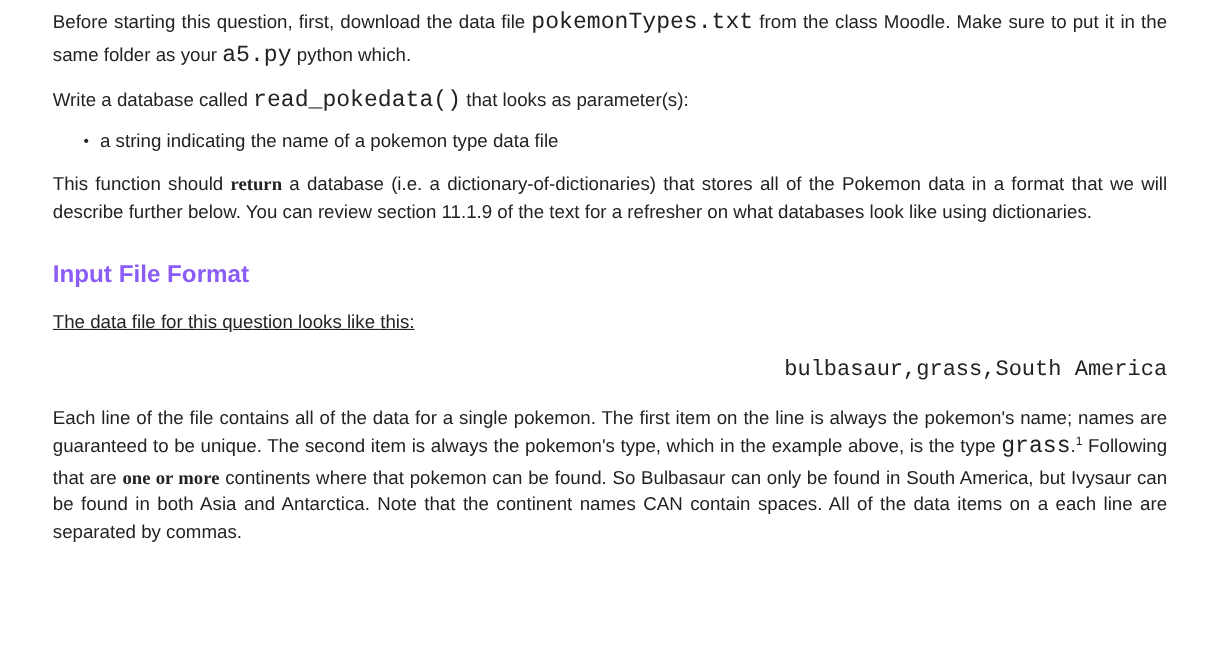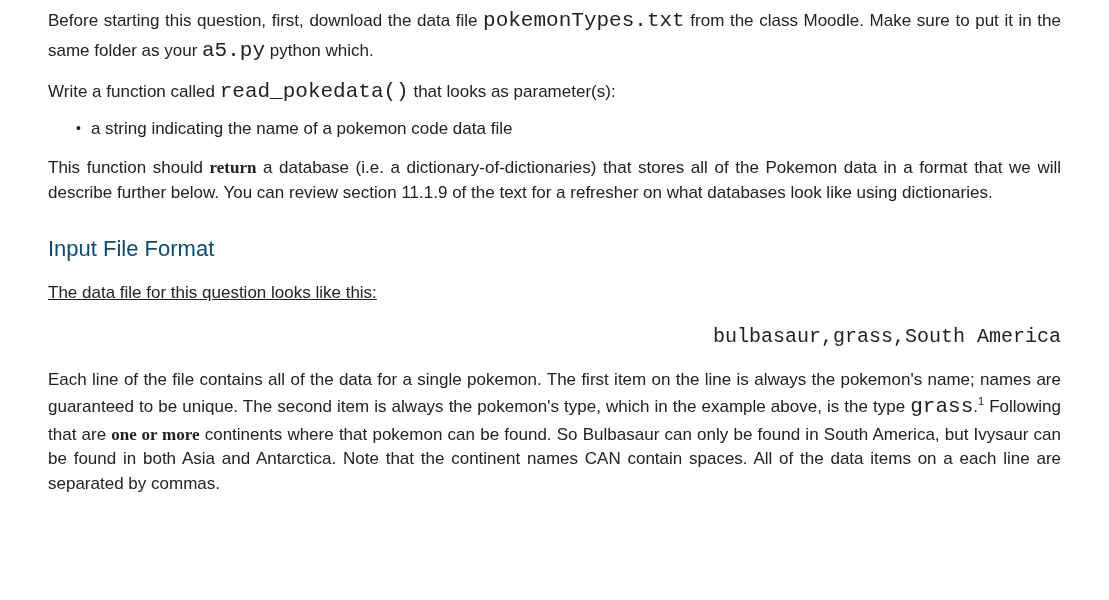--- a/index.html
+++ b/index.html
@@ -30,23 +30,23 @@
       margin-top: 8px;
       margin-bottom: 14px;
     }
     .bullet-list li::before {
       content: "•";
       margin-right: 10px;
       font-size: 14px;
       vertical-align: 1px;
     }
     .heading {
-      color: #0c4a6e;
+      color: #8b5cf6;
       font-size: 22px;
-      font-weight: 400;
+      font-weight: 700;
       margin-top: 28px;
       margin-bottom: 16px;
       text-align: left;
     }
     strong {
       font-weight: 700;
       font-family: Liberation Serif, serif;
     }
     .codeblock {
       font-family: Liberation Mono, monospace;
@@ -62,25 +62,25 @@
     }
   </style>
 </head>
 <body>
 
 <p class="para">
   <span>Before starting this question, first, download the data file </span><span class="code">pokemonTypes.txt</span><span> from the class Moodle. Make sure to put it in the same folder as your </span><span class="code">a5.py</span><span> python which.</span>
 </p>
 
 <p class="para" style="text-align:left;">
-  <span>Write a function called </span><span class="code">read_pokedata()</span><span> that looks as parameter(s):</span>
+  <span>Write a database called </span><span class="code">read_pokedata()</span><span> that looks as parameter(s):</span>
 </p>
 
 <ul class="bullet-list">
-  <li><span>a string indicating the name of a pokemon code data file</span></li>
+  <li><span>a string indicating the name of a pokemon type data file</span></li>
 </ul>
 
 <p class="para">
   <span>This function should </span><strong>return</strong><span> a database (i.e. a dictionary-of-dictionaries) that stores all of the Pokemon data in a format that we will describe further below. You can review section 11.1.9 of the text for a refresher on what databases look like using dictionaries.</span>
 </p>
 
 <h2 class="heading">Input File Format</h2>
 
 <p class="para" style="text-align:left;text-decoration:underline;">The data file for this question looks like this:</p>
 

